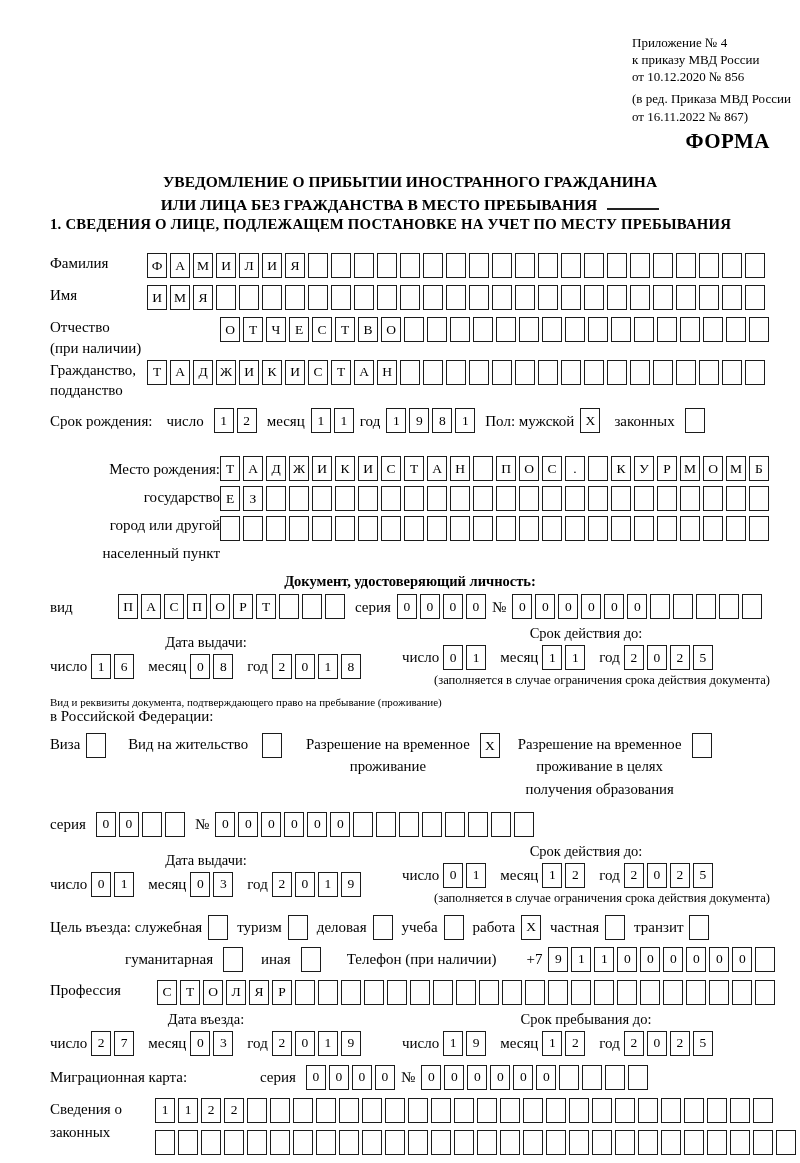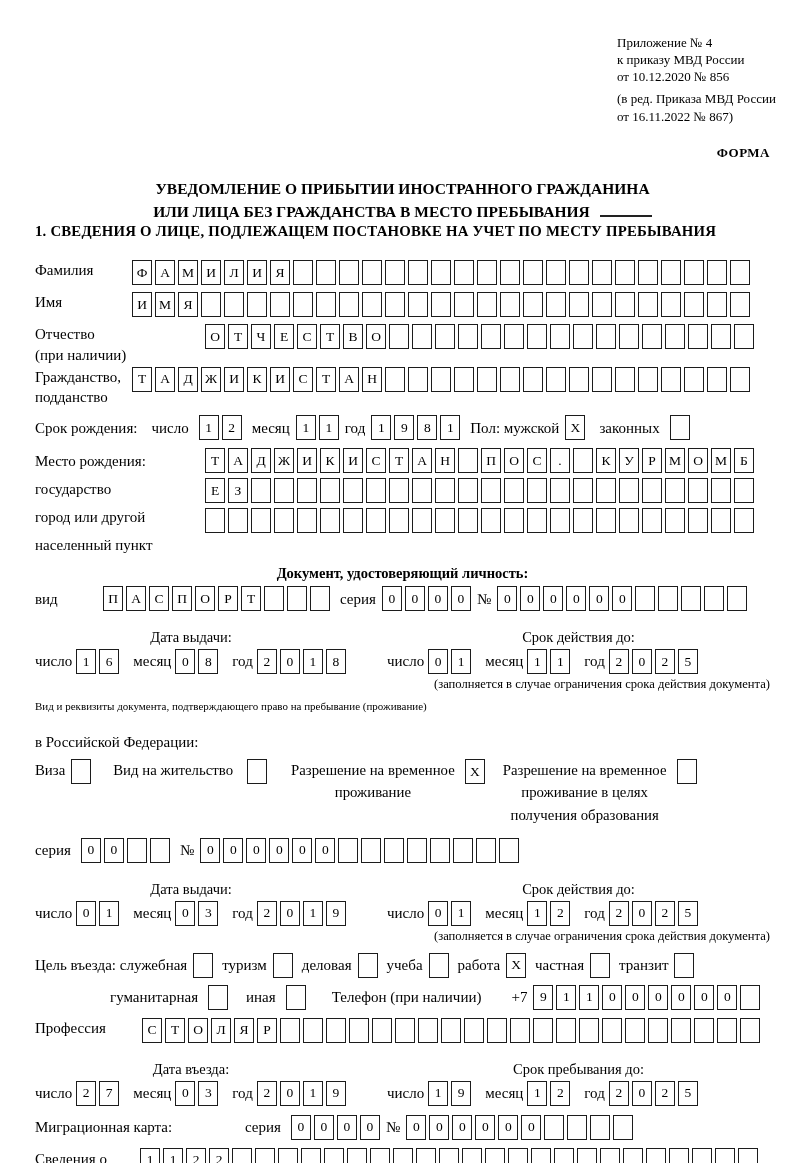--- a/index.html
+++ b/index.html
@@ -1,37 +1,37 @@
 <!DOCTYPE html>
 <html><head>
 <meta charset="utf-8">
 <style>
   html,body{margin:0;padding:0;background:#fff;}
   body{width:800px;height:1163px;color:#000;font-family:"Liberation Serif",serif;}
-  .page{box-sizing:border-box;width:800px;height:1163px;padding:34px 30px 10px 35px;overflow:hidden;}
+  .page{box-sizing:border-box;width:800px;height:1163px;padding:34px 30px 10px 50px;overflow:hidden;}
 
   
   .appendix{margin-left:582px;width:190px;font-size:13px;line-height:1.32;}
   .appendix .ed{margin-top:5px;}
-  .form-label{margin-top:20px;text-align:right;font-weight:bold;font-size:13px;letter-spacing:.5px;}
+  .form-label{margin-top:4px;text-align:right;font-weight:bold;font-size:21px;letter-spacing:.5px;}
   .title{margin-top:16px;text-align:center;font-weight:bold;font-size:15.5px;line-height:1.5;}
   .title .uline{display:inline-block;width:52px;border-bottom:2px solid #222;margin-left:10px;}
   .section-title{font-weight:bold;font-size:14.8px;letter-spacing:.2px;}
 
   
   .frow{display:flex;align-items:flex-start;margin-top:7px;}
   .flabel{font-size:15px;line-height:1.35;flex:none;}
   .lblcol{flex:none;font-size:15px;line-height:1.85;}
   .cells{display:inline-flex;gap:3px;flex:none;}
   .cell{box-sizing:border-box;flex:none;width:20px;height:25px;border:1.7px solid #1c1c1c;display:inline-flex;align-items:center;justify-content:center;font-size:13.5px;background:#fff;}
   .w95{width:97px;} .w170{width:170px;} .w105{width:107px;}
   .stack{display:flex;flex-direction:column;gap:5px;}
 
   
-  .dates-row{display:flex;margin-top:18px;}
+  .dates-row{display:flex;margin-top:6px;align-items:center;}
   .dgroup.left{width:352px;flex:none;}
   .dgroup.right{flex:1;}
   .dtitle{text-align:center;font-size:14.5px;margin-bottom:3px;}
   .dgroup.left .dtitle{padding-right:40px;}
   .dfields{display:flex;align-items:center;gap:4px;font-size:15px;}
   .dfields .gap{margin-left:10px;}
   .dnote{font-size:12.6px;text-align:right;margin-top:3px;}
   .mr6{margin-right:6px;} .mr10{margin-right:10px;} .mr14{margin-right:14px;}
   .center{text-align:center;}
   .permits{display:flex;align-items:flex-start;margin-top:8px;font-size:14.8px;}
@@ -212,21 +212,21 @@
         <span class="cell">9</span>
         <span class="cell">8</span>
         <span class="cell">1</span>
       </span>
     <span class="flabel mr6">Пол: мужской</span>
     <span class="cell mr14">X</span>
     <span class="flabel mr10">законных</span>
     <span class="cell"></span>
   </div>
 
-  <div class="frow" style="margin-top:8px;">
+  <div class="frow" style="margin-top:23px;text-align:right;">
     <span class="lblcol w170">
       <span>Место рождения:</span><br>
       <span>государство</span><br>
       <span>город или другой</span><br>
       <span>населенный пункт</span>
     </span>
     <span class="stack">
       <span class="cells">
           <span class="cell">Т</span>
           <span class="cell">А</span>
@@ -389,21 +389,21 @@
             <span class="cell">0</span>
             <span class="cell">2</span>
             <span class="cell">5</span>
           </span>
       </div>
       <div class="dnote">(заполняется в случае ограничения срока действия документа)</div>
     </div>
   </div>
 
   <div style="font-size:11px;margin-top:8px;">Вид и реквизиты документа, подтверждающего право на пребывание (проживание)</div>
-  <div style="font-size:15px;margin-top:22px;">в Российской Федерации:</div>
+  <div style="font-size:15px;margin-top:0;">в Российской Федерации:</div>
 
   <div class="permits">
     <span class="plabel mr6">Виза</span>
     <span class="cell" style="margin-right:22px;"></span>
     <span class="plabel mr14">Вид на жительство</span>
     <span class="cell" style="margin-right:24px;"></span>
     <span class="plabel center mr10">
       <span>Разрешение на временное</span><br>
       <span>проживание</span>
     </span>

